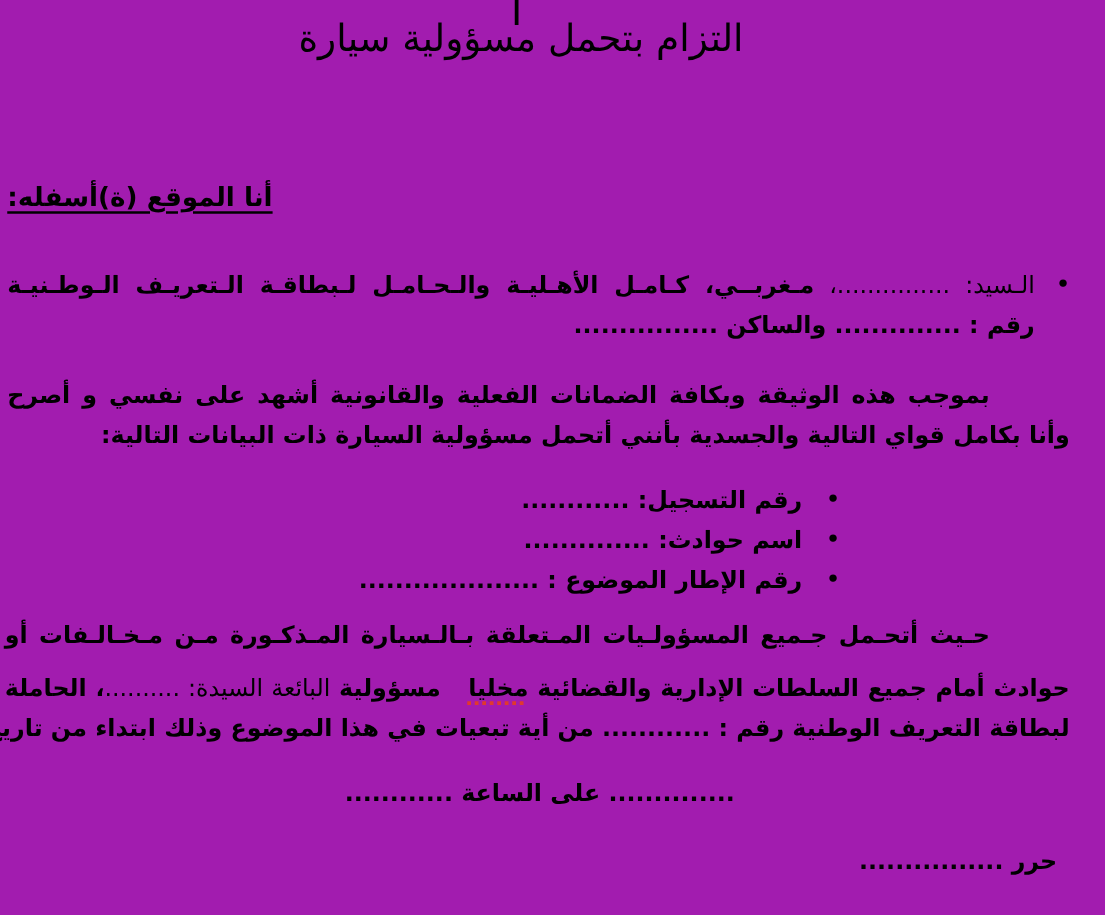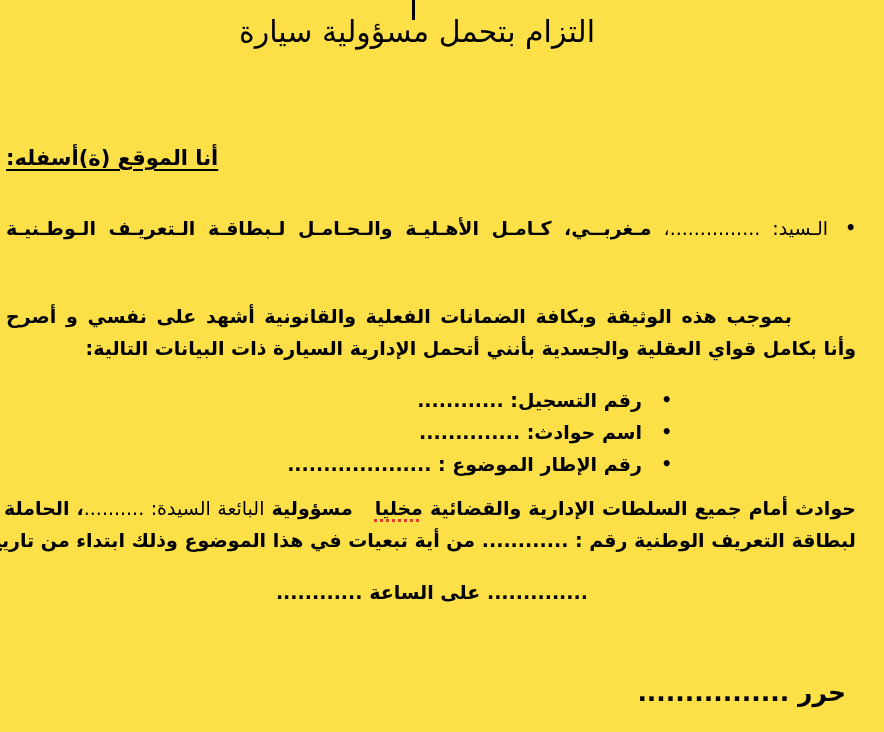--- a/index.html
+++ b/index.html
@@ -1,19 +1,19 @@
 <!DOCTYPE html>
 <html lang="ar" dir="rtl"><head>
 <meta charset="utf-8">
 <style>
   html,body{margin:0;padding:0;background:#ffffff;}
   #page{
     position:relative;
     width:884px;height:732px;
-    background:#fde047;
+    background:#a21caf;
     color:#000;
     font-family:"DejaVu Sans", sans-serif;
     direction:rtl;
     overflow:hidden;
   }
   
   .caret{
     position:absolute;left:412px;top:0;
     width:3px;height:20px;background:#000;
   }
@@ -62,62 +62,64 @@
     padding-left:0;padding-right:268px;
   }
   .spell{
     text-decoration:underline dotted #e0392e;
     text-decoration-thickness:3px;
     text-underline-offset:4px;
     margin-left:15px;
   }
   .footer{
     position:absolute;top:678px;right:38px;left:6px;
-    text-align:right;font-size:25px;font-weight:700;
+    text-align:right;font-size:19px;font-weight:700;
   }
 </style>
 </head>
 <body>
 
 <div id="page">
 
   <div class="caret"></div>
 
   <div class="title">التزام بتحمل مسؤولية سيارة</div>
 
   <div class="heading">أنا الموقع (ة)أسفله:</div>
 
   <div class="signer body-bold">
     <span class="bullet">•</span>
     <div class="content">
       <div class="jline"><span class="regular">الـسيد: ...............، </span><span>مـغربــي، كـامـل الأهـليـة والـحـامـل لـبطاقـة الـتعريـف الـوطـنيـة</span></div>
+      <div class="rline">رقم : .............. والساكن ................</div>
     </div>
   </div>
 
   <div class="declaration body-bold">
     <div class="jline indent">بموجب هذه الوثيقة وبكافة الضمانات الفعلية والقانونية أشهد على نفسي و أصرح</div>
-    <div class="rline">وأنا بكامل قواي العقلية والجسدية بأنني أتحمل الإدارية السيارة ذات البيانات التالية:</div>
+    <div class="rline">وأنا بكامل قواي التالية والجسدية بأنني أتحمل مسؤولية السيارة ذات البيانات التالية:</div>
   </div>
 
   <div class="car-list body-bold">
     <div class="car-row">
       <span class="bullet">•</span>
       <span>رقم التسجيل: ............</span>
     </div>
     <div class="car-row">
       <span class="bullet">•</span>
       <span>اسم حوادث: ..............</span>
     </div>
     <div class="car-row">
       <span class="bullet">•</span>
       <span>رقم الإطار الموضوع : ....................</span>
     </div>
   </div>
 
   <div class="liability body-bold">
+    <div class="jline indent l1">حـيث أتحـمل جـميع المسؤولـيات المـتعلقة بـالـسيارة المـذكـورة مـن مـخـالـفات أو</div>
     <div class="jline"><span>حوادث أمام جميع السلطات الإدارية والقضائية </span><span class="spell">مخليا</span><span> مسؤولية </span><span class="regular">البائعة السيدة: ..........</span><span>، الحاملة</span></div>
     <div class="jline">لبطاقة التعريف الوطنية رقم : ............ من أية تبعيات في هذا الموضوع وذلك ابتداء من تاريخ</div>
     <div class="l4">.............. على الساعة ............</div>
   </div>
 
   <div class="footer">حرر ................</div>
 
 </div>
 
 </body></html>

